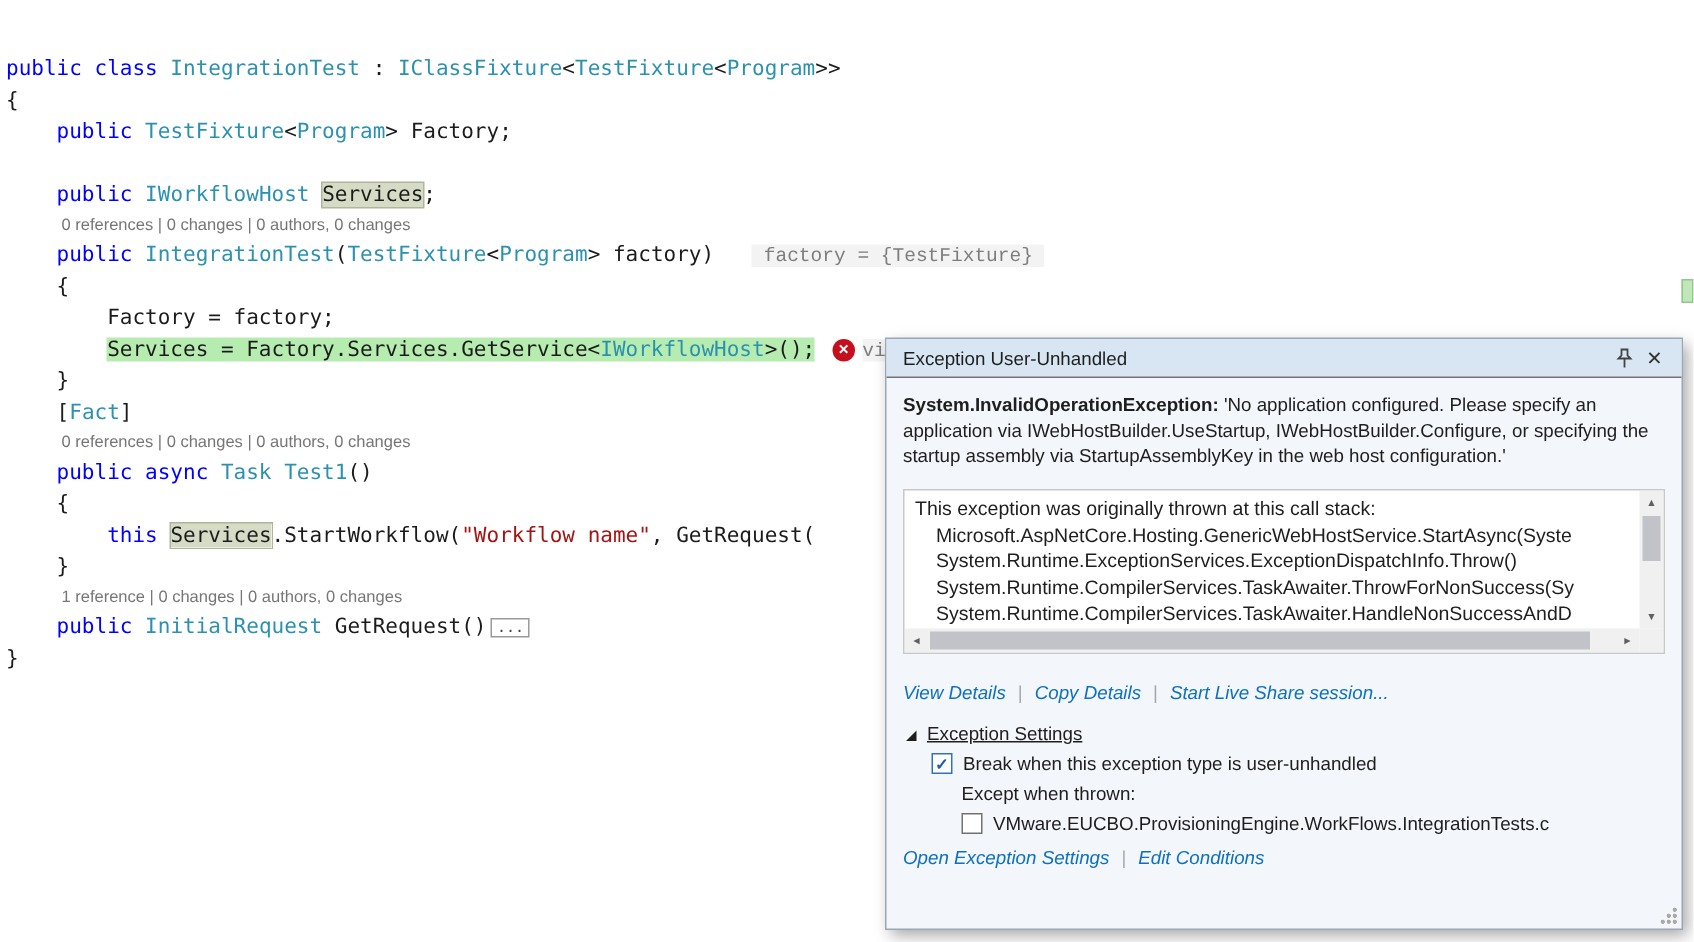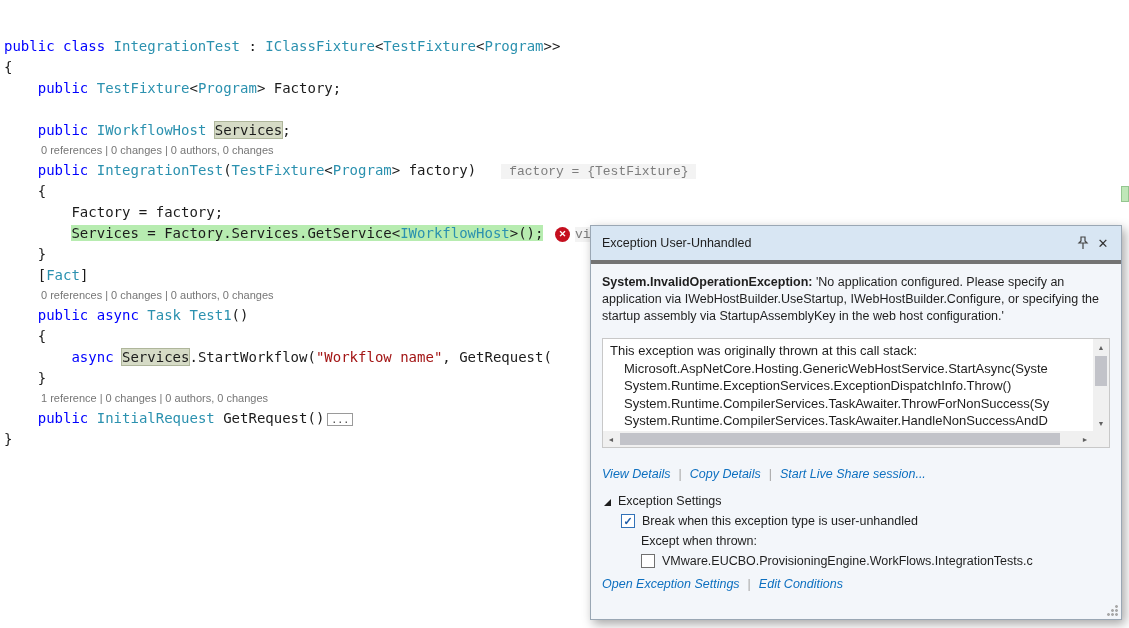--- a/index.html
+++ b/index.html
@@ -37,21 +37,21 @@
   #edge-marker { position:absolute; right:0; top:186px; width:8px; height:16px;
     background:#bfe7b8; border:1px solid #94c690; }
 
   
   #popup {
     position:absolute; left:590px; top:225px; width:532px; height:395px; z-index:10;
     background:#f3f6fa; border:1px solid #9aa7b4; box-shadow:3px 4px 10px rgba(0,0,0,.35);
     font-size:12.5px;
   }
   .popup-title {
-    height:38px; background:#d8e6f3; border-bottom:4px solid #737373;
+    height:26px; background:#d8e6f3; border-bottom:1px solid #737373;
     display:flex; align-items:center; padding:0 8px 0 11px;justify-content:center;
   }
   .popup-title .title-text { flex:1; color:#1e1e1e; }
   .title-btn { width:20px; height:20px; display:flex; align-items:center; justify-content:center;
     cursor:pointer; color:#333; font-size:13px; }
   .popup-body { padding:10px 11px 0 11px; }
   .exc-msg { line-height:17px; color:#1e1e1e; }
   .exc-msg b { font-weight:bold; }
 
   .stack-box { position:relative; margin-top:13px; height:110px; background:#ffffff;
@@ -69,21 +69,21 @@
   .sarrow.down { bottom:0; left:0; }
   .sarrow.left { left:0; top:0; }
   .sarrow.right { right:0; top:0; }
   .v-thumb { position:absolute; left:2px; right:2px; top:17px; height:30px; background:#c2c3c9; }
   .h-thumb { position:absolute; top:2px; bottom:2px; left:17px; right:33px; background:#c2c3c9; }
 
   .links-row { margin-top:19px; display:flex; align-items:center; }
   .link { color:#0e70c0; cursor:pointer;font-style:italic; }
   .sep { color:#a8a8a8; margin:0 8px; }
 
-  .settings-header { margin-top:13px; display:flex; align-items:flex-end; }
+  .settings-header { margin-top:13px; display:flex; align-items:flex-end;text-decoration:underline; }
   .tri { width:0; height:0; border-left:7px solid transparent; border-bottom:7px solid #1e1e1e;
     display:inline-block; margin:0 7px 2px 2px; }
   .cb-row { display:flex; align-items:center; margin-top:6px; }
   .cb-row.lvl1 { margin-left:19px; }
   .cb-row.lvl2 { margin-left:39px; }
   .except-label { margin-top:6px; margin-left:39px; }
   .cb { width:14px; height:14px; background:#fff; border:1px solid #707070; margin-right:7px;
     display:inline-flex; align-items:center; justify-content:center; font-size:11px;
     font-weight:bold; color:#1f5da8; cursor:pointer; flex:0 0 auto; }
   .cb.checked { border-color:#3272b8; }
@@ -113,21 +113,21 @@
     <div class="code-line codelens"><span class="tok cl">0 references | 0 changes | 0 authors, 0 changes</span></div>
     <div class="code-line"><span class="tok p">    </span><span class="tok k">public </span><span class="tok t">IntegrationTest</span><span class="tok p">(</span><span class="tok t">TestFixture</span><span class="tok p">&lt;</span><span class="tok t">Program</span><span class="tok p">&gt; factory)</span><span class="tok p">   </span><span class="tok hint"> factory = {TestFixture} </span></div>
     <div class="code-line"><span class="tok p">    {</span></div>
     <div class="code-line"><span class="tok p">        Factory = factory;</span></div>
     <div class="code-line"><span class="tok p">        </span><span class="tok p hl">Services = Factory.Services.GetService&lt;</span><span class="tok t hl">IWorkflowHost</span><span class="tok p hl">&gt;();</span><span class="tok p"> </span><span class="err-icon">✕</span><span class="tok hint">vices = </span><span class="tok hint nullv">null,</span><span class="tok hint">  Factory = {TestFixture} </span></div>
     <div class="code-line"><span class="tok p">    }</span></div>
     <div class="code-line"><span class="tok p">    [</span><span class="tok t">Fact</span><span class="tok p">]</span></div>
     <div class="code-line codelens"><span class="tok cl">0 references | 0 changes | 0 authors, 0 changes</span></div>
     <div class="code-line"><span class="tok p">    </span><span class="tok k">public async </span><span class="tok t">Task </span><span class="tok t">Test1</span><span class="tok p">()</span></div>
     <div class="code-line"><span class="tok p">    {</span></div>
-    <div class="code-line"><span class="tok p">        </span><span class="tok k">async </span><span class="tok p boxed">Services</span><span class="tok p">.StartWorkflow(</span><span class="tok s">"Workflow name"</span><span class="tok p">, GetRequest(</span></div>
+    <div class="code-line"><span class="tok p">        </span><span class="tok k">this </span><span class="tok p boxed">Services</span><span class="tok p">.StartWorkflow(</span><span class="tok s">"Workflow name"</span><span class="tok p">, GetRequest(</span></div>
     <div class="code-line"><span class="tok p">    }</span></div>
     <div class="code-line codelens"><span class="tok cl">1 reference | 0 changes | 0 authors, 0 changes</span></div>
     <div class="code-line"><span class="tok p">    </span><span class="tok k">public </span><span class="tok t">InitialRequest </span><span class="tok p">GetRequest()</span><span class="tok collapse">...</span></div>
     <div class="code-line"><span class="tok p">}</span></div>
   </div>
 <div id="edge-marker"></div>
 
 <div id="popup">
   <div class="popup-title">
     <span class="title-text">Exception User-Unhandled</span>

